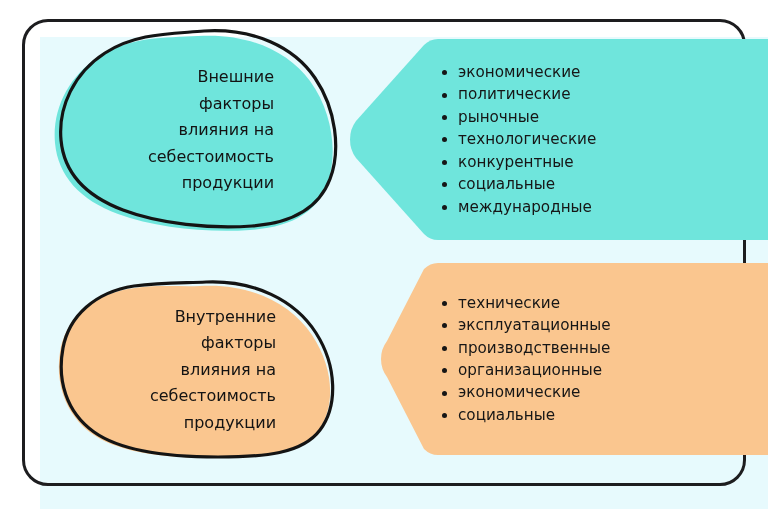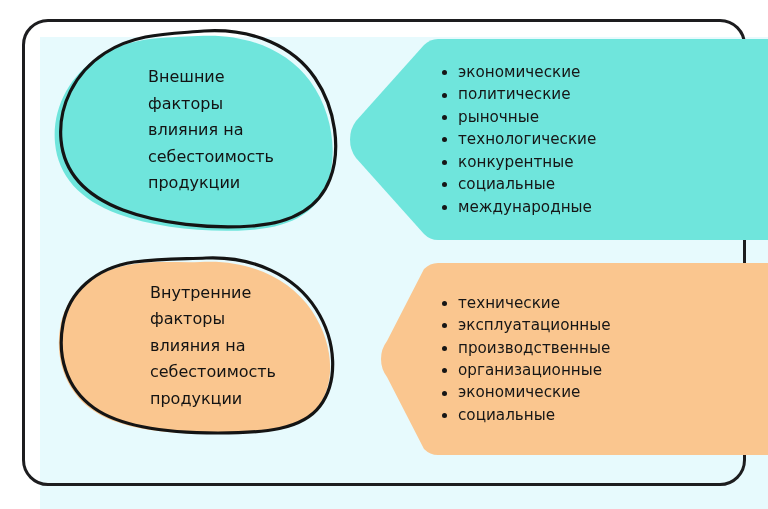--- a/index.html
+++ b/index.html
@@ -116,39 +116,39 @@
   }
   .blob .blob-text {
     position: absolute;
     left: 0;
     top: 0;
     width: 100%;
     height: 100%;
     display: flex;
     align-items: center;
     justify-content: center;
-    text-align: left;
+    text-align: right;
     font-size: 16px;
     line-height: 26.5px;
     color: #131313;
     pointer-events: none;
   }
   #blob-teal {
     left: 52px;
     top: 28px;
     width: 290px;
     height: 205px;
   }
   #blob-teal .blob-text {
     padding-left: 14px;
     padding-bottom: 2px;
   }
   #blob-orange {
     left: 52px;
-    top: 256px;
+    top: 280px;
     width: 290px;
     height: 180px;
   }
   #blob-orange .blob-text {
     padding-left: 16px;
     padding-bottom: 2px;
   }
 </style>
 </head>
 <body>

